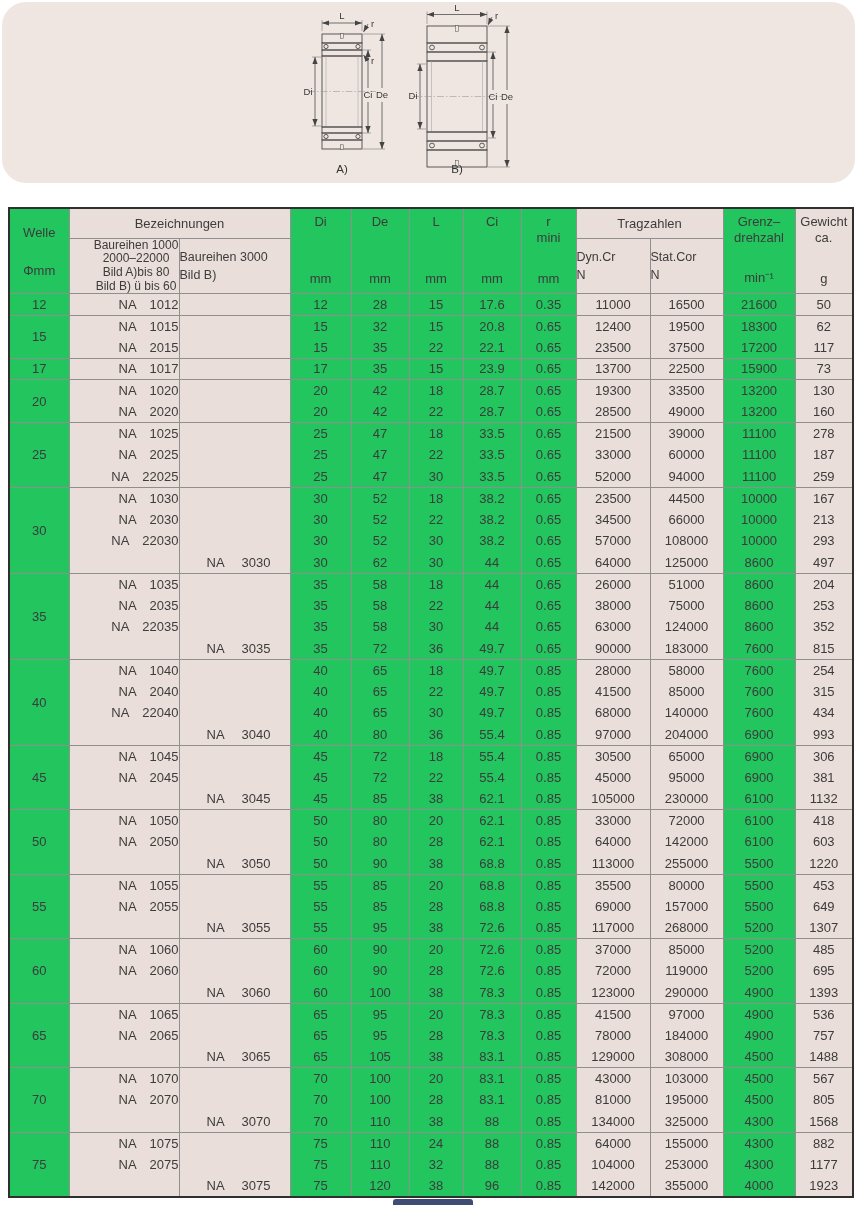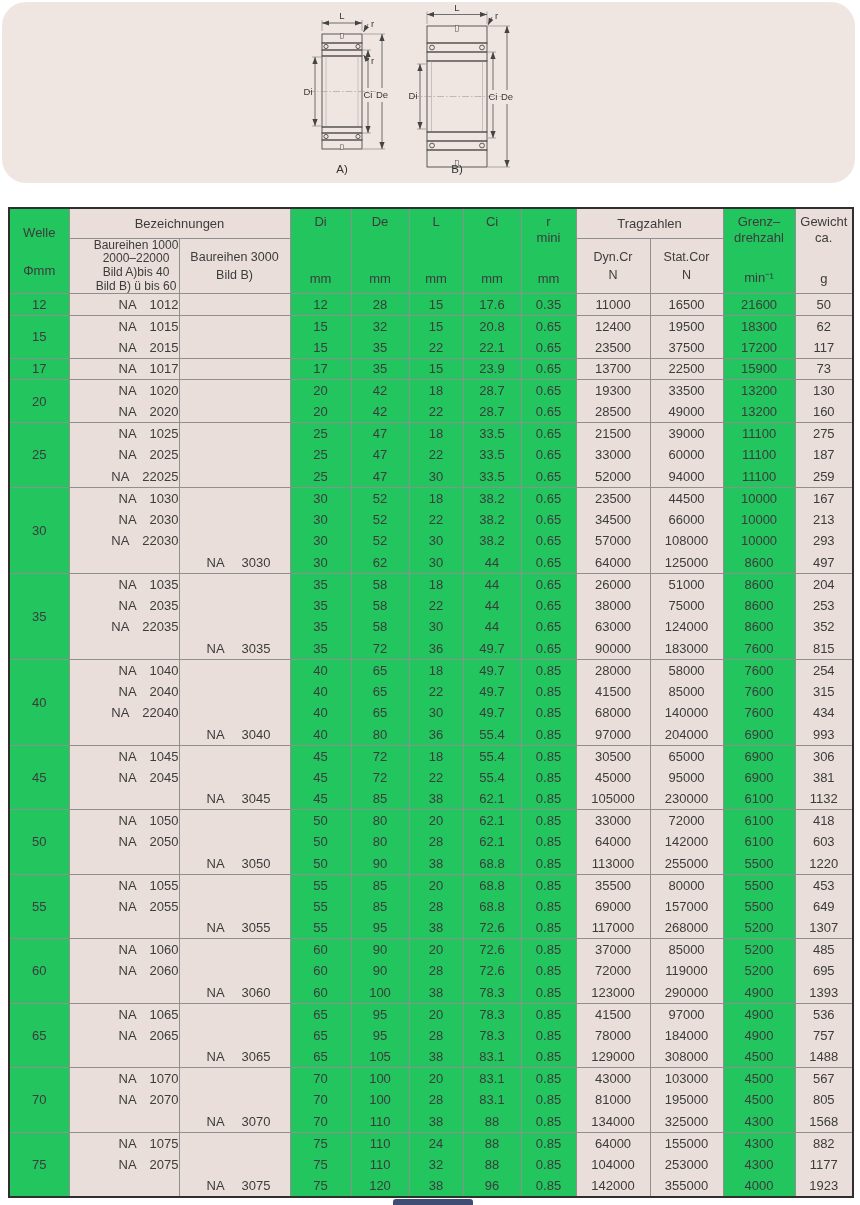--- a/index.html
+++ b/index.html
@@ -27,21 +27,21 @@
     border:2px solid #2f2f2f;
   }
   th,td{border:1px solid #8f8f8f;font-weight:normal;font-size:13px;padding:0;}
   .pink{background:#e9ded9;}
   thead tr.band{height:30px;}
   thead tr.sub{height:53px;}
   thead th{text-align:center;vertical-align:middle;}
   .vstack{display:flex;flex-direction:column;justify-content:space-between;align-items:center;height:72px;padding:5px 0 7px;}
   .vstack.sa{justify-content:space-around;height:76px;padding:3px 0;}
   .lines{line-height:1.14;font-size:12px;text-align:center;padding-left:24px;}
-  .lines2{line-height:1.45;font-size:12.5px;text-align:center;}
+  .lines2{line-height:1.45;font-size:12.5px;text-align:left;}
   .grp{line-height:1.25;text-align:center;}
   tbody tr{height:21.5px;}
   tbody td{border-top:none;border-bottom:none;text-align:center;vertical-align:middle;}
   tbody tr.group-start td{border-top:1px solid #8f8f8f;}
   td.c-welle{text-align:center;vertical-align:middle;}
   td.c-des_baureihen_1000{text-align:right;padding-left:9px;}
   td.c-des_baureihen_3000{text-align:left;padding-left:27px;}
   .des-na{display:inline-block;width:22px;}
   .des-num{display:inline-block;margin-left:13px;}
   
@@ -242,21 +242,21 @@
           </div>
           <span>g</span>
         </div>
       </th>
     </tr>
     <tr class="sub">
       <th class="pink">
         <div class="lines">
           <div>Baureihen 1000</div>
           <div>2000–22000</div>
-          <div>Bild A)bis 40</div>
+          <div>Bild A)bis 80</div>
           <div>Bild B) ü bis 60</div>
         </div>
       </th>
       <th class="pink">
         <div class="lines2">
           <div>Baureihen 3000</div>
           <div>Bild B)</div>
         </div>
       </th>
       <th class="pink">
@@ -361,21 +361,21 @@
         <td class="c-des_baureihen_1000 pink"><span class="des-na">NA</span><span class="des-num">1025</span></td>
         <td class="c-des_baureihen_3000 pink"></td>
         <td class="c-di">25</td>
         <td class="c-de">47</td>
         <td class="c-l">18</td>
         <td class="c-ci">33.5</td>
         <td class="c-r_mini">0.65</td>
         <td class="c-dyn_cr pink">21500</td>
         <td class="c-stat_cor pink">39000</td>
         <td class="c-grenzdrehzahl">11100</td>
-        <td class="c-gewicht pink">275</td>
+        <td class="c-gewicht pink">278</td>
       </tr>
       <tr>
         <td class="c-des_baureihen_1000 pink"><span class="des-na">NA</span><span class="des-num">2025</span></td>
         <td class="c-des_baureihen_3000 pink"></td>
         <td class="c-di">25</td>
         <td class="c-de">47</td>
         <td class="c-l">22</td>
         <td class="c-ci">33.5</td>
         <td class="c-r_mini">0.65</td>
         <td class="c-dyn_cr pink">33000</td>

